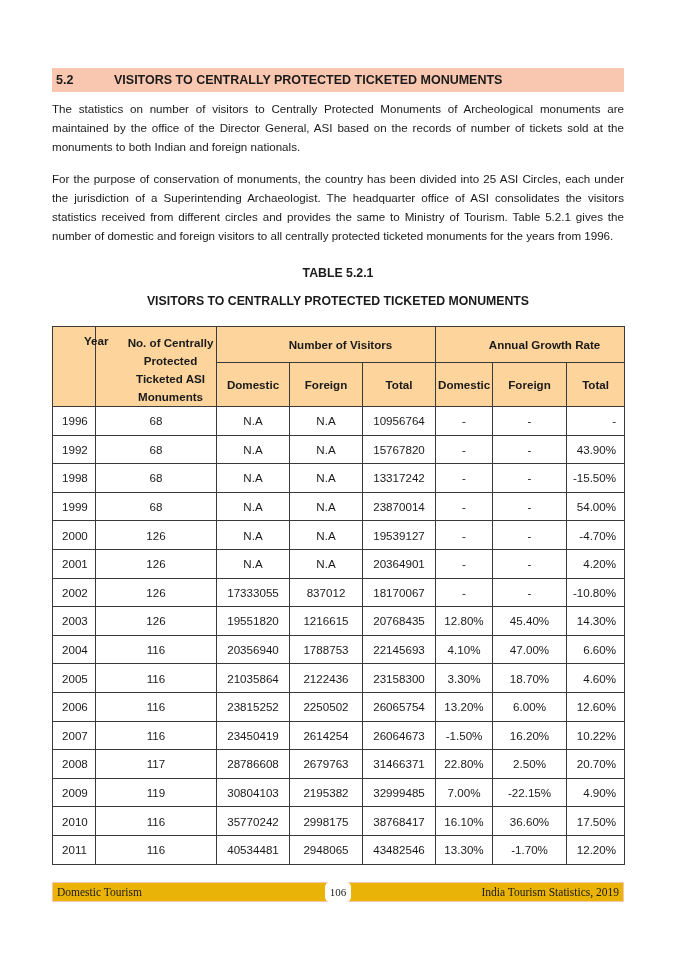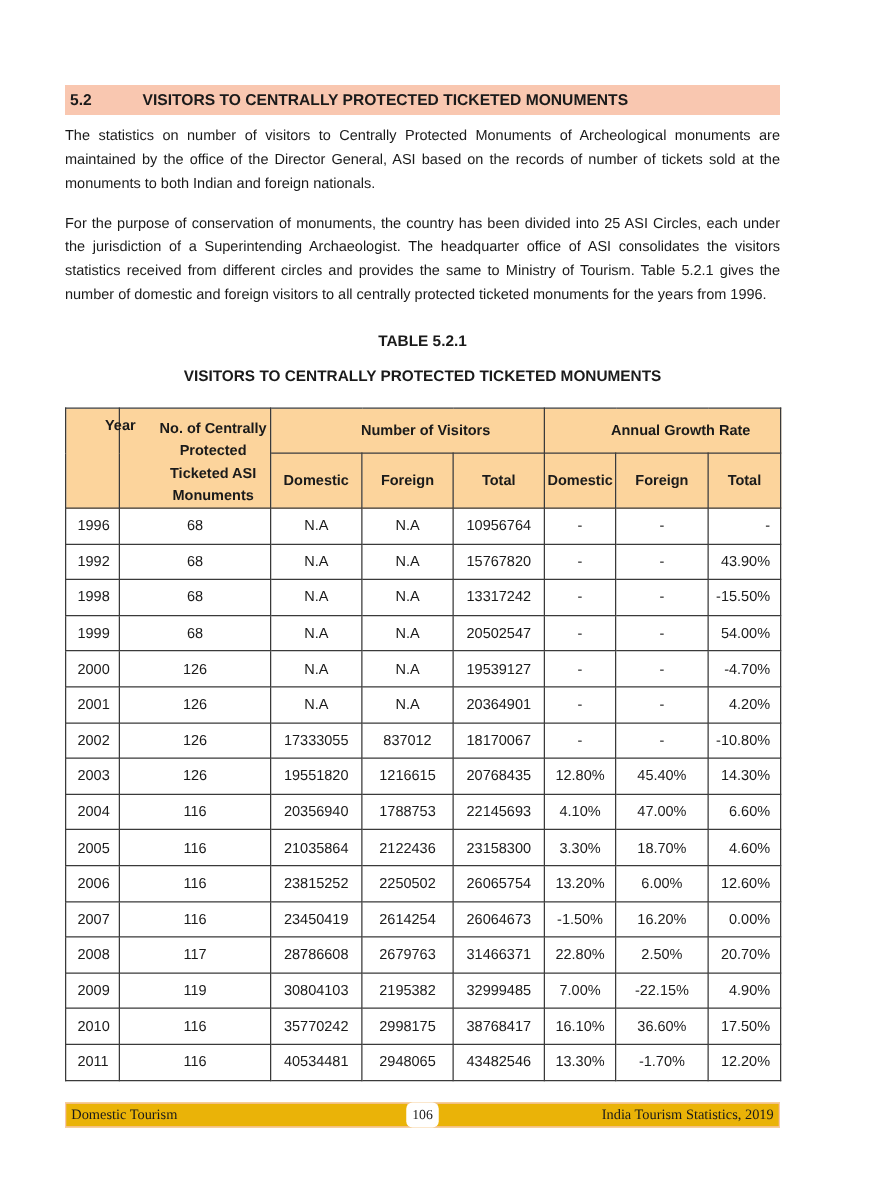--- a/index.html
+++ b/index.html
@@ -122,21 +122,21 @@
         <td>13317242</td>
         <td>-</td>
         <td>-</td>
         <td class="right">-15.50%</td>
       </tr>
       <tr>
         <td class="first">1999</td>
         <td>68</td>
         <td>N.A</td>
         <td>N.A</td>
-        <td>20502547</td>
+        <td>23870014</td>
         <td>-</td>
         <td>-</td>
         <td class="right">54.00%</td>
       </tr>
       <tr>
         <td class="first">2000</td>
         <td>126</td>
         <td>N.A</td>
         <td>N.A</td>
         <td>19539127</td>
@@ -205,21 +205,21 @@
         <td class="right">12.60%</td>
       </tr>
       <tr>
         <td class="first">2007</td>
         <td>116</td>
         <td>23450419</td>
         <td>2614254</td>
         <td>26064673</td>
         <td>-1.50%</td>
         <td>16.20%</td>
-        <td class="right">0.00%</td>
+        <td class="right">10.22%</td>
       </tr>
       <tr>
         <td class="first">2008</td>
         <td>117</td>
         <td>28786608</td>
         <td>2679763</td>
         <td>31466371</td>
         <td>22.80%</td>
         <td>2.50%</td>
         <td class="right">20.70%</td>

